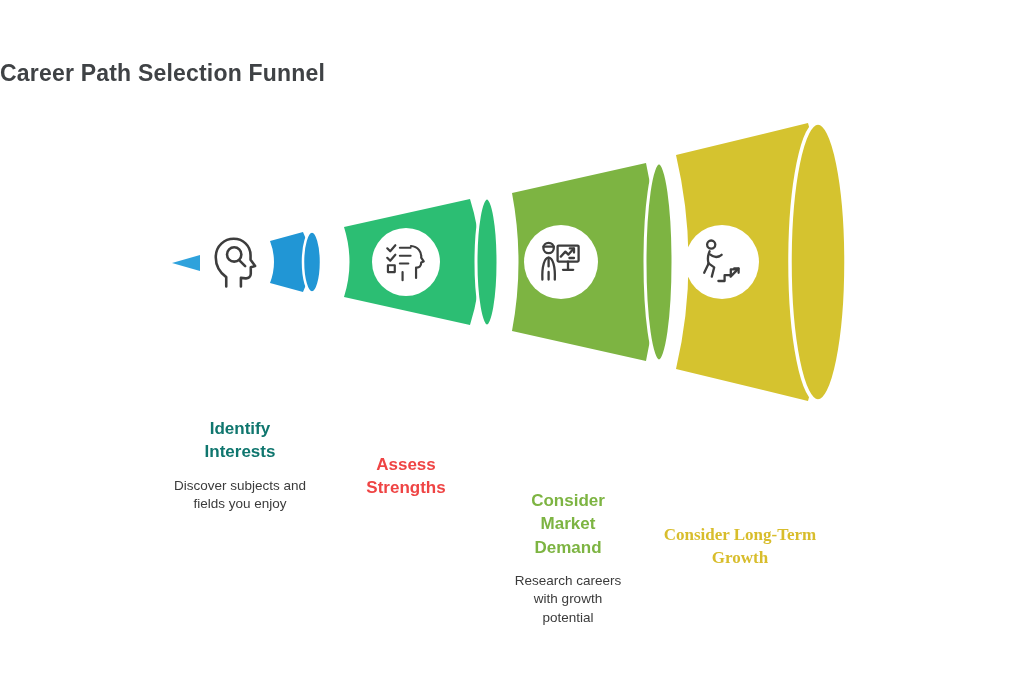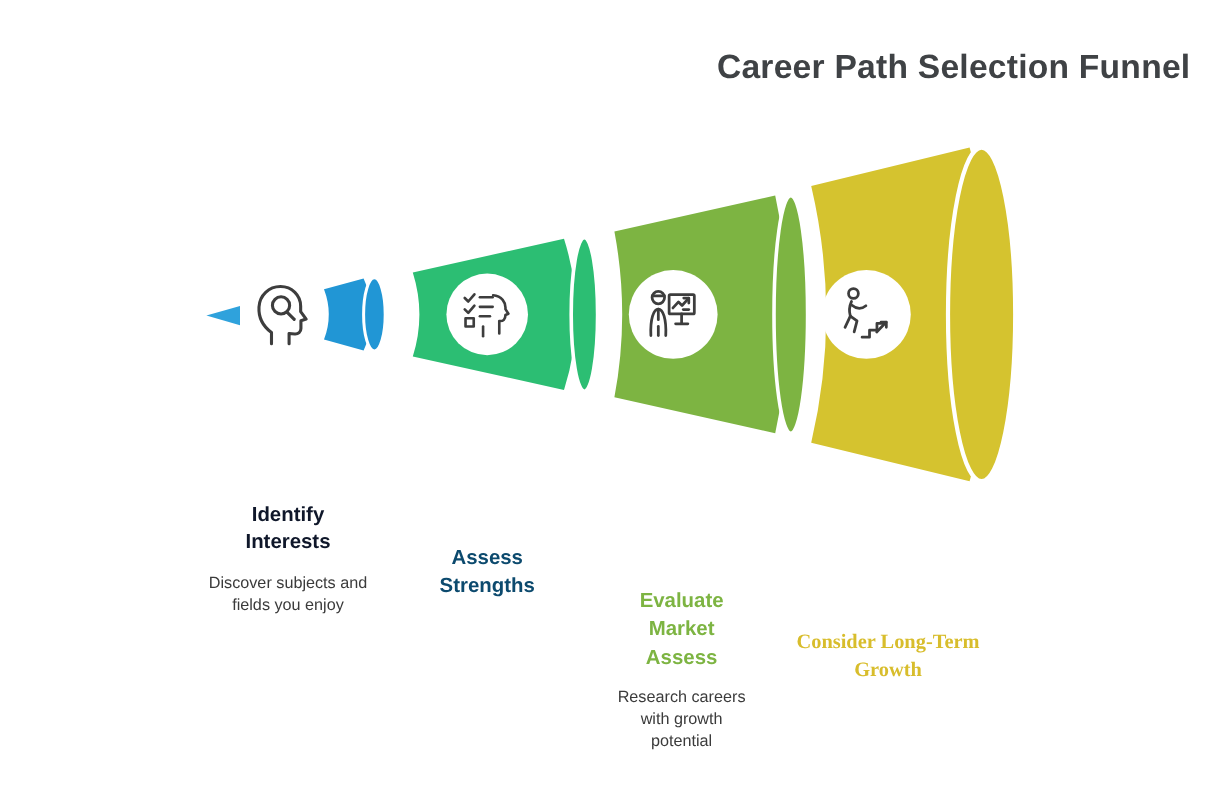--- a/index.html
+++ b/index.html
@@ -6,23 +6,23 @@
   body {
     width: 1024px; height: 676px;
     position: relative;
     background: #ffffff;
     overflow: hidden;
     font-family: "Liberation Sans", sans-serif;
   }
 
   .title {
     position: absolute;
-    top: 40px; left: 0; right: 32px;
-    text-align: right;
-    font-size: 28px;
+    top: 60px; left: 0; right: 32px;
+    text-align: left;
+    font-size: 23px;
     font-weight: 700;
     letter-spacing: 0.2px;
     color: #3f4245;
     margin: 0;
   }
 
   svg.funnel { position: absolute; top: 0; left: 0; }
 
   .icon path, .icon circle, .icon rect, .icon line {
     fill: none;
@@ -130,28 +130,28 @@
       <path d="M10.6,25.4 L16.2,29.4 L13.8,38.6"></path>
       <path d="M12,16.4 C15.8,19.6 19.8,19.9 23.6,16.8"></path>
       <path d="M20.4,43 H26.6 V37.2 H32.8 V31.4 H39"></path>
       <path d="M32.6,38.6 L40.4,30.6"></path>
       <path d="M36.2,30.4 H40.6 V34.8"></path>
     </g>
   </g>
 </svg>
 
 <div class="stage-label s1">
-  <h2 style="color: #0f172a;">Identify Interests</h2>
+  <h2 style="color: #0f766e;">Identify Interests</h2>
   <p style="color: rgb(59, 59, 59);">Discover subjects and fields you enjoy</p>
 </div>
 
 <div class="stage-label s2">
-  <h2 style="color: #0c4a6e;">Assess Strengths</h2>
+  <h2 style="color: #ef4444;">Assess Strengths</h2>
 </div>
 
 <div class="stage-label s3">
-  <h2 style="color: rgb(125, 180, 66);">Evaluate Market Assess</h2>
+  <h2 style="color: rgb(125, 180, 66);">Consider Market Demand</h2>
   <p style="color: rgb(59, 59, 59);">Research careers with growth potential</p>
 </div>
 
 <div class="stage-label s4">
   <h2 style="color: rgb(216, 189, 44);">Consider Long-Term Growth</h2>
 </div>
 
 </body></html>

